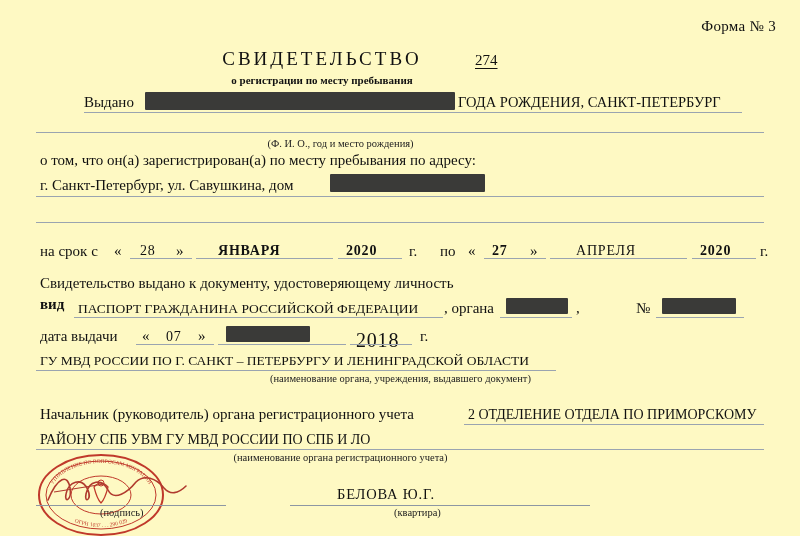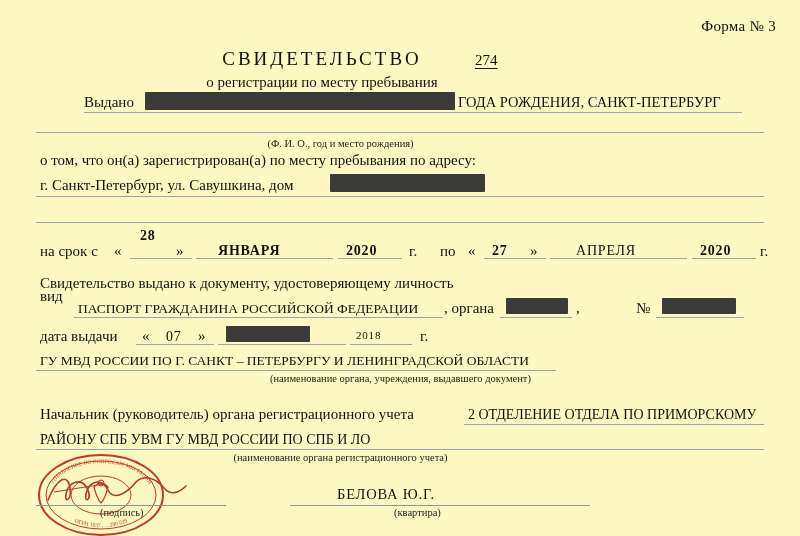--- a/index.html
+++ b/index.html
@@ -40,22 +40,23 @@
   }
   .title-num {
     position: absolute;
     left: 475px;
     top: 52px;
     font-size: 15px;
     text-decoration: underline;
     text-underline-offset: 3px;
   }
   .title-sub {
-    font-size: 15px;
+    font-size: 11px;
     margin-top: 4px;
+    font-weight: bold;
   }
   
   .rule {
     position: absolute;
     border-bottom: 1px solid #9aa4b0;
     height: 0;
   }
   .redact {
     position: absolute;
     background: #3a3a38;
@@ -133,21 +134,21 @@
 
   <div class="txt" style="left:40px; top:152px;">о том, что он(а) зарегистрирован(а) по месту пребывания по адресу:</div>
 
   <div class="txt" style="left:40px; top:177px;">г. Санкт-Петербург, ул. Савушкина, дом</div>
   <div class="redact" style="left:330px; top:174px; width:155px; height:18px;"></div>
   <div class="rule" style="left:36px; top:196px; width:728px;"></div>
   <div class="rule" style="left:36px; top:222px; width:728px;"></div>
 
   <div class="txt" style="left:40px; top:243px;">на срок с</div>
   <div class="txt" style="left:114px; top:243px;">«</div>
-  <div class="txt spaced" style="left:140px; top:228px; font-weight:bold; font-size:14px;">28</div>
+  <div class="txt spaced" style="left:140px; top:243px; font-weight:normal; font-size:14px;">28</div>
   <div class="txt" style="left:176px; top:243px;">»</div>
   <div class="rule" style="left:130px; top:258px; width:62px;"></div>
   <div class="txt spaced" style="left:218px; top:243px; font-weight:bold; font-size:14px;">ЯНВАРЯ</div>
   <div class="rule" style="left:196px; top:258px; width:137px;"></div>
   <div class="txt spaced" style="left:346px; top:243px; font-weight:bold; font-size:14px;">2020</div>
   <div class="rule" style="left:338px; top:258px; width:64px;"></div>
   <div class="txt" style="left:409px; top:243px;">г.</div>
 
   <div class="txt" style="left:440px; top:243px;">по</div>
   <div class="txt" style="left:468px; top:243px;">«</div>
@@ -155,39 +156,39 @@
   <div class="txt" style="left:530px; top:243px;">»</div>
   <div class="rule" style="left:484px; top:258px; width:62px;"></div>
   <div class="txt spaced" style="left:576px; top:243px; font-weight:normal; font-size:14px;">АПРЕЛЯ</div>
   <div class="rule" style="left:550px; top:258px; width:137px;"></div>
   <div class="txt spaced" style="left:700px; top:243px; font-weight:bold; font-size:14px;">2020</div>
   <div class="rule" style="left:692px; top:258px; width:64px;"></div>
   <div class="txt" style="left:760px; top:243px;">г.</div>
 
   <div class="txt" style="left:40px; top:275px;">Свидетельство выдано к документу, удостоверяющему личность</div>
 
-  <div class="txt" style="left:40px; top:288px;">вид</div>
+  <div class="txt" style="left:40px; top:296px;font-weight:bold;">вид</div>
   <div class="txt" style="left:78px; top:301px; font-size:13.5px;">ПАСПОРТ ГРАЖДАНИНА РОССИЙСКОЙ ФЕДЕРАЦИИ</div>
   <div class="rule" style="left:74px; top:317px; width:369px;"></div>
   <div class="txt" style="left:444px; top:300px;">, органа</div>
   <div class="redact" style="left:506px; top:298px; width:62px; height:16px;"></div>
   <div class="rule" style="left:500px; top:317px; width:72px;"></div>
   <div class="txt" style="left:576px; top:300px;">,</div>
   <div class="txt" style="left:636px; top:300px;">№</div>
   <div class="redact" style="left:662px; top:298px; width:74px; height:16px;"></div>
   <div class="rule" style="left:656px; top:317px; width:88px;"></div>
 
   <div class="txt" style="left:40px; top:328px;">дата выдачи</div>
   <div class="txt" style="left:142px; top:328px;">«</div>
   <div class="txt spaced" style="left:166px; top:329px; font-size:14px;">07</div>
   <div class="txt" style="left:198px; top:328px;">»</div>
   <div class="rule" style="left:136px; top:344px; width:78px;"></div>
   <div class="redact" style="left:226px; top:326px; width:84px; height:16px;"></div>
   <div class="rule" style="left:218px; top:344px; width:128px;"></div>
-  <div class="txt spaced" style="left:356px; top:329px; font-size:11px;">2018</div>
+  <div class="txt spaced" style="left:356px; top:329px; font-size:20px;">2018</div>
   <div class="rule" style="left:350px; top:344px; width:62px;"></div>
   <div class="txt" style="left:420px; top:328px;">г.</div>
 
   <div class="txt" style="left:40px; top:353px; font-size:13.5px;">ГУ  МВД  РОССИИ  ПО  Г. САНКТ – ПЕТЕРБУРГУ  И  ЛЕНИНГРАДСКОЙ ОБЛАСТИ</div>
   <div class="rule" style="left:36px; top:370px; width:520px;"></div>
   <div class="small" style="left:270px; top:373px;">(наименование органа, учреждения, выдавшего документ)</div>
 
   <div class="txt" style="left:40px; top:406px;">Начальник (руководитель) органа регистрационного учета</div>
   <div class="txt" style="left:468px; top:407px; font-size:14px;">2 ОТДЕЛЕНИЕ ОТДЕЛА  ПО ПРИМОРСКОМУ</div>
   <div class="rule" style="left:464px; top:424px; width:300px;"></div>

